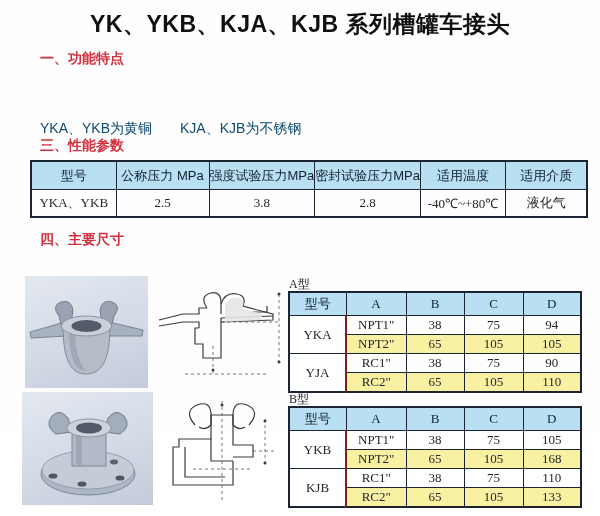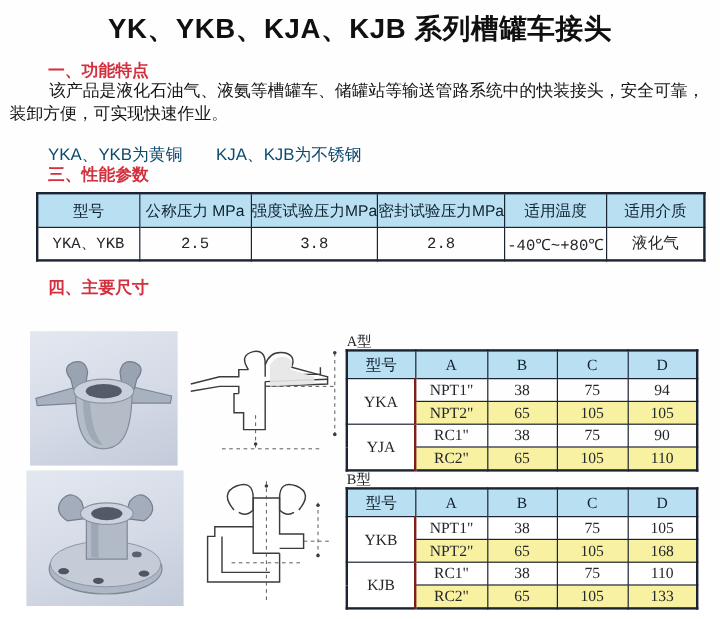--- a/index.html
+++ b/index.html
@@ -41,21 +41,21 @@
     font-size:13px;table-layout:fixed;
   }
   .perf-table th,.perf-table td{
     border:1px solid #1c2433;text-align:center;vertical-align:middle;
     padding:0;overflow:hidden;white-space:nowrap;
   }
   .perf-table{border:2px solid #1c2433;}
   .perf-table th{background:#b8e0f2;font-weight:normal;height:27px;color:#10202e;}
   .perf-table td{height:26px;color:#23272b;}
   .row-yellow td{background:#f8f1a2;}
-  .serif{font-family:Liberation Mono, monospace;}
+  .serif{font-family:Liberation Serif, serif;}
 
   .dim-label{
     position:absolute;font-size:12px;color:#222;
     font-family:"Liberation Serif","DejaVu Serif",serif;
   }
   .dim-table{
     position:absolute;font-size:13px;table-layout:fixed;
     font-family:"Liberation Serif","DejaVu Serif",serif;
     border:2px solid #1c2433;
   }
@@ -75,21 +75,20 @@
   .drawing{position:absolute;}
 </style>
 </head>
 <body>
 
 <div class="page">
 
   <div class="doc-title">YK、YKB、KJA、KJB 系列槽罐车接头</div>
 
   <div class="sec-heading h1">一、功能特点</div>
-  <div class="feature-text">该产品是液化石油气、液氨等槽罐车、储罐站等输送管路系统中的快装接头，安全可靠，装卸方便，可实现快速作业。</div>
 
   <div class="materials-text">YKA、YKB为黄铜　　KJA、KJB为不锈钢</div>
 
   <div class="sec-heading h3">三、性能参数</div>
 
   <table class="perf-table">
     <colgroup>
         <col style="width:85px">
         <col style="width:93px">
         <col style="width:95px">

